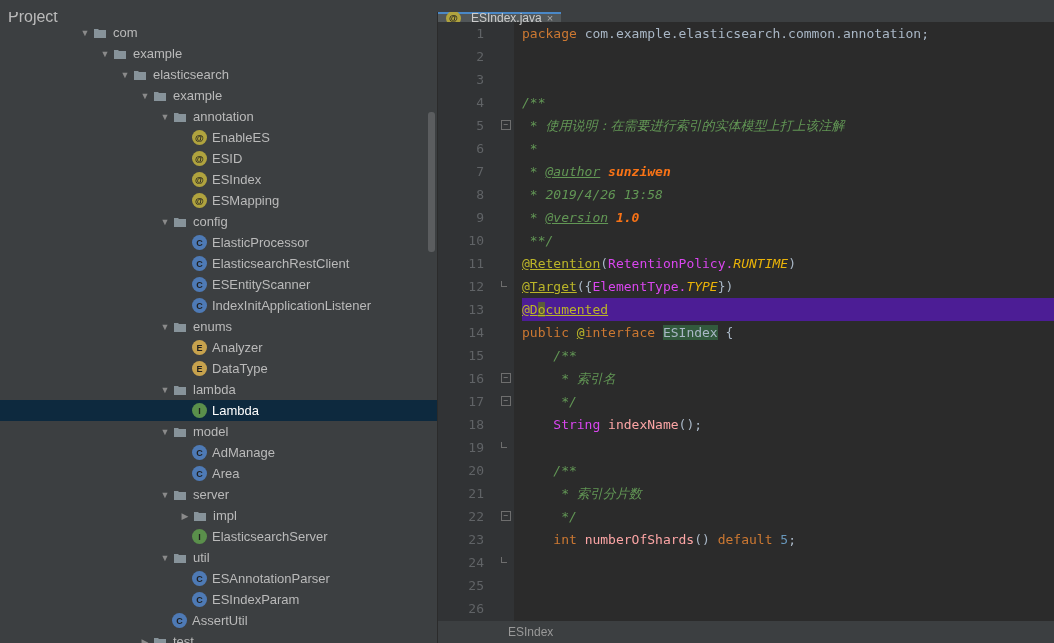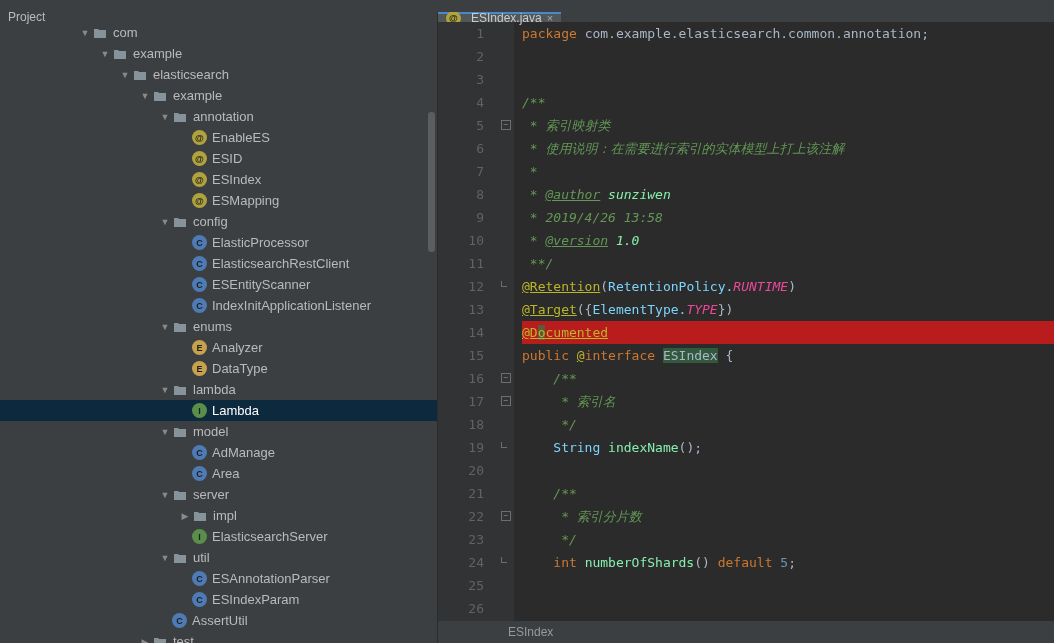--- a/index.html
+++ b/index.html
@@ -8,21 +8,21 @@
   font-size: 13px;
   background:#2b2b2b;
   color:#a9b7c6;
   width:1054px; height:643px; overflow:hidden;
 }
 .root { display:flex; flex-direction:column; height:100%; }
 .topbar { height:12px; background:#3c3f41; display:flex; }
 .main { flex:1; display:flex; overflow:hidden; }
 
 .sidebar { width:438px; background:#3c3f41; display:flex; flex-direction:column; border-right:1px solid #2b2b2b; }
-.sidebar-header { height:10px; display:flex; align-items:center; padding:0 8px; color:#bbb; font-size:12px; }
+.sidebar-header { height:10px; display:flex; align-items:center; padding:0 8px; color:#bbb; font-size:16px; }
 .tree { flex:1; overflow:auto; position:relative; }
 .tree-row { display:flex; align-items:center; height:21px; white-space:nowrap; color:#bababa; cursor:default; }
 .tree-row.selected { background:#0d293e; }
 .tree-row.selected .label { color:#ffffff; }
 .arrow { width:14px; text-align:center; color:#8a8a8a; font-size:9px; }
 .folder-icon, .file-icon { width:16px; height:16px; margin-right:5px; display:inline-flex; align-items:center; justify-content:center; }
 .folder-icon svg { fill:#87939a; }
 .badge { width:15px; height:15px; border-radius:50%; font-size:9px; font-weight:bold; color:#1f1f1f; display:inline-flex; align-items:center; justify-content:center; margin-right:5px; }
 .badge.iface { background:#5a8f4b; } 
 .badge.cls   { background:#4e7ab5; } 
@@ -35,30 +35,30 @@
 .tabbar { height:10px; background:#3c3f41; display:flex; align-items:flex-end; }
 .tab { display:flex; align-items:center; height:10px; padding:0 8px; background:#515658; color:#ccc; font-size:12px; border-top:2px solid #4a88c7; gap:5px; }
 .tab .close { color:#aaa; font-size:11px; }
 .code-area { flex:1; display:flex; overflow:hidden; font-family: "Consolas","Menlo",monospace; font-size:13px; line-height:23px; }
 .gutter { width:62px; background:#313335; color:#606366; text-align:right; padding:0 16px 0 0; }
 .gutter .ln { height:23px; }
 .foldcol { width:14px; background:#313335; position:relative; }
 .fold { position:absolute; left:1px; width:10px; height:10px; border:1px solid #6e6e6e; font-size:8px; line-height:8px; text-align:center; color:#8a8a8a; background:#313335; }
 .code { flex:1; padding-left:8px; position:relative; }
 .code .line { height:23px; white-space:pre; }
-.caret-line { background:#b91c1c; }
+.caret-line { background:#4c1d95; }
 .tok-kw   { color:#cc7832; }
 .tok-pkg  { color:#a9b7c6; }
-.tok-comment-it { color:#86efac; font-style:italic; }
+.tok-comment-it { color:#f97316; font-style:italic;font-weight:bold; }
 .tok-doc  { color:#629755; font-style:italic; }
 .tok-doctag { color:#629755; font-style:italic; text-decoration:underline; }
 .tok-ann  { color:#bbb529;text-decoration:underline; }
-.tok-enum { color:#ec4899; font-style:italic; }
-.tok-type { color:#7dd3fc; }
-.tok-name { color:#86efac;text-align:right; }
+.tok-enum { color:#eab308; font-style:italic; }
+.tok-type { color:#d946ef; }
+.tok-name { color:#fca5a5;text-align:right; }
 .tok-num  { color:#6897bb; }
 .tok-hl   { background:#32593d; }
 .statusbar { height:22px; background:#3c3f41; color:#999; font-size:12px; display:flex; align-items:center; padding-left:70px; }
 </style>
 </head>
 <body>
 
 <div class="root">
   <div class="topbar"></div>
   <div class="main">
@@ -318,21 +318,20 @@
             <div class="fold" style="top: 374px;">−</div>
             <div class="fold" style="top: 420px; border-top: none; border-right: none; border-bottom: 1px solid rgb(110, 110, 110); border-left: 1px solid rgb(110, 110, 110); border-image: initial; width: 6px; height: 6px;"></div>
             <div class="fold" style="top: 489px;">−</div>
             <div class="fold" style="top: 535px; border-top: none; border-right: none; border-bottom: 1px solid rgb(110, 110, 110); border-left: 1px solid rgb(110, 110, 110); border-image: initial; width: 6px; height: 6px;"></div>
           </div>
         <div class="code" id="code">
             <div class="line"><span class="tok-kw">package</span><span> </span><span class="tok-pkg">com.example.elasticsearch.common.annotation</span><span class="tok-pkg">;</span></div>
             <div class="line"></div>
             <div class="line"></div>
             <div class="line"><span class="tok-doc">/**</span></div>
-            <div class="line"><span class="tok-doc"> * 索引映射类</span></div>
             <div class="line"><span class="tok-doc"> * 使用说明：在需要进行索引的实体模型上打上该注解</span></div>
             <div class="line"><span class="tok-doc"> *</span></div>
             <div class="line"><span class="tok-doc"> * </span><span class="tok-doctag">@author</span><span class="tok-comment-it"> sunziwen</span></div>
             <div class="line"><span class="tok-doc"> * 2019/4/26 13:58</span></div>
             <div class="line"><span class="tok-doc"> * </span><span class="tok-doctag">@version</span><span class="tok-comment-it"> 1.0</span></div>
             <div class="line"><span class="tok-doc"> **/</span></div>
             <div class="line"><span class="tok-ann">@Retention</span><span class="tok-pkg">(</span><span class="tok-type">RetentionPolicy.</span><span class="tok-enum">RUNTIME</span><span class="tok-pkg">)</span></div>
             <div class="line"><span class="tok-ann">@Target</span><span class="tok-pkg">({</span><span class="tok-type">ElementType.</span><span class="tok-enum">TYPE</span><span class="tok-pkg">})</span></div>
             <div class="line caret-line"><span class="tok-ann">@D</span><span class="tok-ann" style="background: rgb(91, 91, 59);">o</span><span class="tok-ann">cumented</span></div>
             <div class="line"><span class="tok-kw">public</span><span> </span><span class="tok-ann">@</span><span class="tok-kw">interface</span><span> </span><span class="tok-hl">ESIndex</span><span> </span><span class="tok-pkg">{</span></div>

